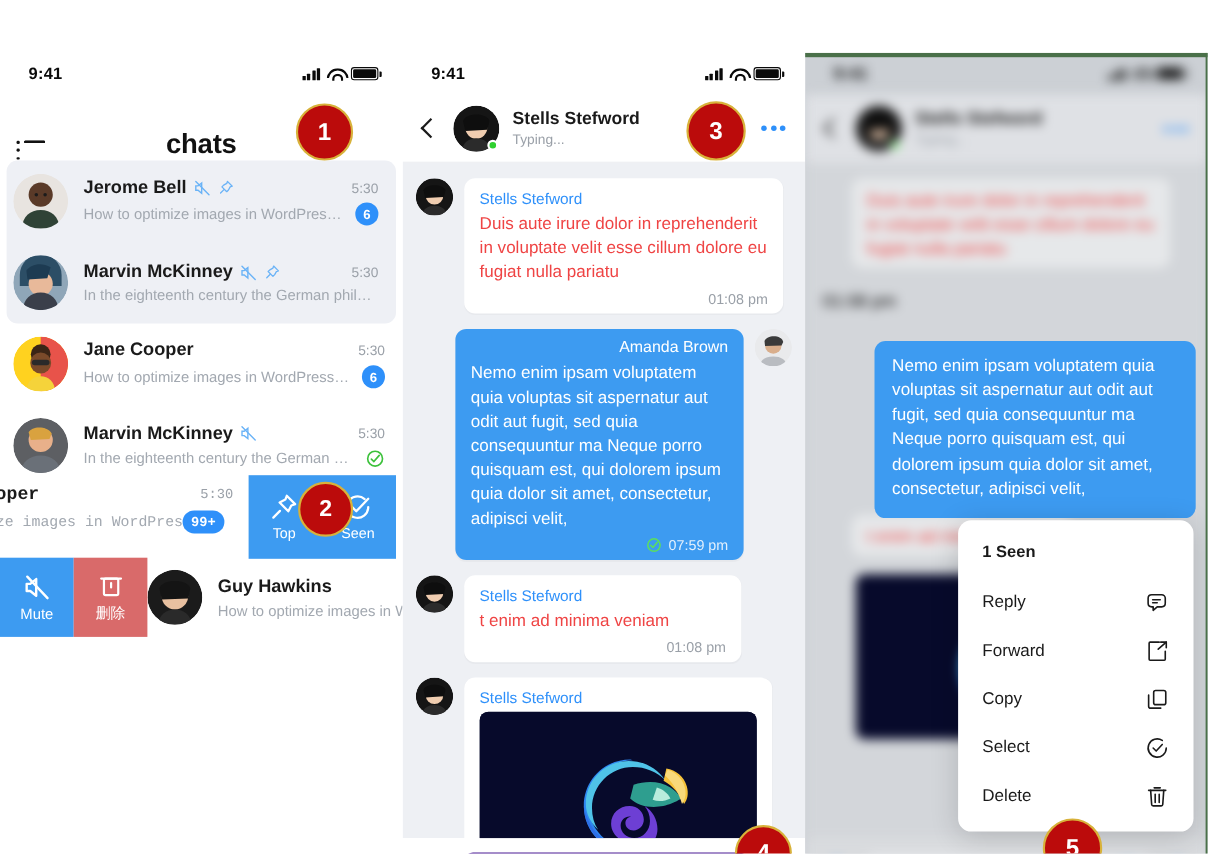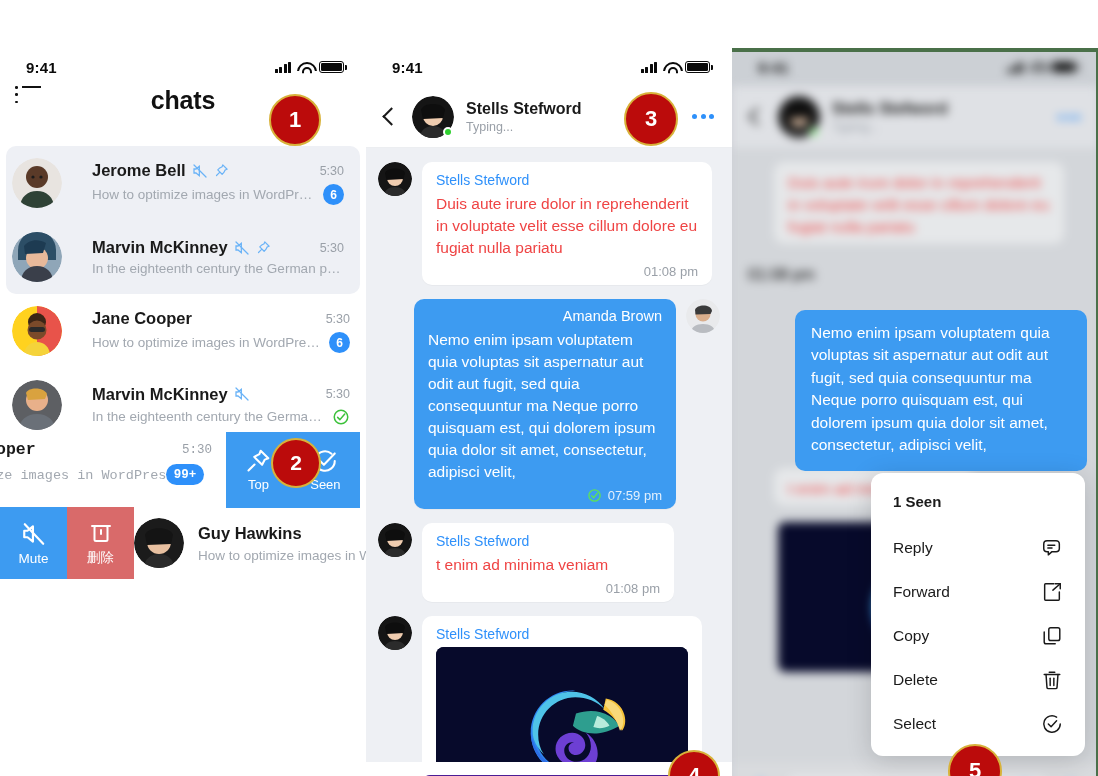--- a/index.html
+++ b/index.html
@@ -39,40 +39,40 @@
     content:""; position:absolute; left:4.6px; top:6px; width:6.6px;height:6.6px;
     border: 2.6px solid #0a0a0a; border-radius:50%;
     clip-path: polygon(0 0, 100% 0, 100% 60%, 0 60%);
   }
   .batt { width: 25px; height: 12px; border: 1.6px solid #0a0a0a; border-radius: 3px; position: relative; padding:1.3px;}
   .batt::after{content:"";position:absolute;right:-3.6px;top:3.4px;width:2px;height:4.4px;background:#0a0a0a;border-radius:0 1px 1px 0;}
   .batt i { display:block; height:100%; width:100%; background:#0a0a0a; border-radius:1.3px;}
 
   
   .chats-header {
-    height: 60px; display: flex; align-items: flex-start;
+    height: 60px; display: flex; align-items: flex-end;
     padding: 0 15px; position: relative;
   }
   .menu-icon { width: 26px; height: 18px; position: relative; cursor: pointer; }
   .menu-icon span { position:absolute; left:7px; right:0; height:2.4px; background:#111; border-radius:1px;}
   .menu-icon span:nth-child(1){top:0}
   .menu-icon span:nth-child(2){top:7.5px}
   .menu-icon span:nth-child(3){top:15px}
   .menu-icon b { position:absolute; left:0; width:2.6px;height:2.6px;background:#111;border-radius:50%;}
   .menu-icon b:nth-of-type(1){top:0} .menu-icon b:nth-of-type(2){top:7.4px} .menu-icon b:nth-of-type(3){top:14.9px}
   .chats-title {
     position:absolute; left:0; right:0; text-align:center;
     font-size: 25px; font-weight: bold; color:#111; letter-spacing:-.2px;
   }
 
   
   .chat-list { padding: 0 0; }
   .chat-row {
     position: relative; display: flex; align-items: center;
-    height: 74px; padding: 0 16px 0 12px; gap: 30px;
+    height: 74px; padding: 0 16px 0 12px; gap: 14px;
   }
   .avatar { width: 50px; height: 50px; border-radius: 50%; flex: 0 0 50px; overflow:hidden; position:relative; }
   .avatar svg { display:block; width:100%; height:100%; }
   .row-main { flex: 1 1 auto; min-width: 0; }
   .row-top { display: flex; align-items: center; gap: 6px; }
   .row-name { font-size: 16.5px; font-weight: bold; color: #1a1a1a; white-space: nowrap; }
   .row-time { margin-left:auto; font-size: 12.5px; color: #9aa0a8; flex:0 0 auto; padding-left:8px;}
   .row-bot { display: flex; align-items: center; margin-top: 4px; gap: 8px;}
   .row-prev {
     font-size: 13.5px; color: #a2a8b0; overflow: hidden;
@@ -691,37 +691,37 @@
 
     <div class="ctx-item">
       <span class="lbl">Copy</span>
       <svg class="ic" viewBox="0 0 24 24" fill="none" stroke="#1a1a1a" stroke-width="1.6" stroke-linecap="round" stroke-linejoin="round">
           <rect x="8.5" y="3" width="12" height="14" rx="2"></rect>
           <path d="M15.5 20.5h-10a2 2 0 01-2-2v-11"></path>
         </svg>
     </div>
 
     <div class="ctx-item">
+      <span class="lbl">Select</span>
+      <svg class="ic" viewBox="0 0 24 24" fill="none" stroke="#1a1a1a" stroke-width="1.6" stroke-linecap="round" stroke-linejoin="round">
+          <path d="M21 12a9 9 0 11-4-7.5"></path>
+          <path d="M8 12l3 3 6-6.5"></path>
+        </svg>
+    </div>
+
+    <div class="ctx-item">
       <span class="lbl">Delete</span>
       <svg class="ic" viewBox="0 0 24 24" fill="none" stroke="#1a1a1a" stroke-width="1.6" stroke-linecap="round" stroke-linejoin="round">
           <line x1="3.5" y1="6" x2="20.5" y2="6"></line>
           <path d="M5.5 6l1 14a1.5 1.5 0 001.5 1.4h8a1.5 1.5 0 001.5-1.4l1-14"></path>
           <path d="M9 3.5h6"></path>
           <line x1="10" y1="10" x2="10" y2="18"></line>
           <line x1="14" y1="10" x2="14" y2="18"></line>
         </svg>
     </div>
-
-    <div class="ctx-item">
-      <span class="lbl">Select</span>
-      <svg class="ic" viewBox="0 0 24 24" fill="none" stroke="#1a1a1a" stroke-width="1.6" stroke-linecap="round" stroke-linejoin="round">
-          <path d="M21 12a9 9 0 11-4-7.5"></path>
-          <path d="M8 12l3 3 6-6.5"></path>
-        </svg>
-    </div>
   </div>
 
   <div class="green-border-top"></div>
   <div class="green-border-bottom"></div>
   <div class="green-border-right"></div>
 
   <div class="step step-1">1</div>
   <div class="step step-2">2</div>
   <div class="step step-3">3</div>
   <div class="step step-4">4</div>

